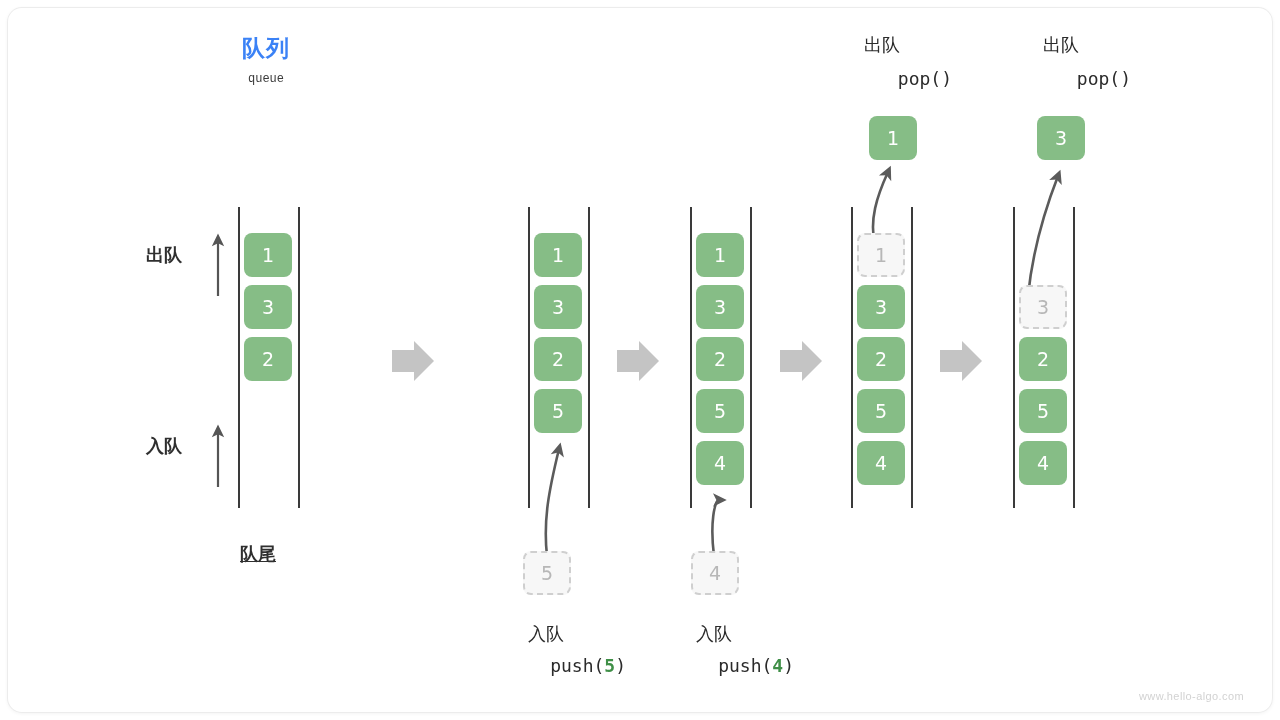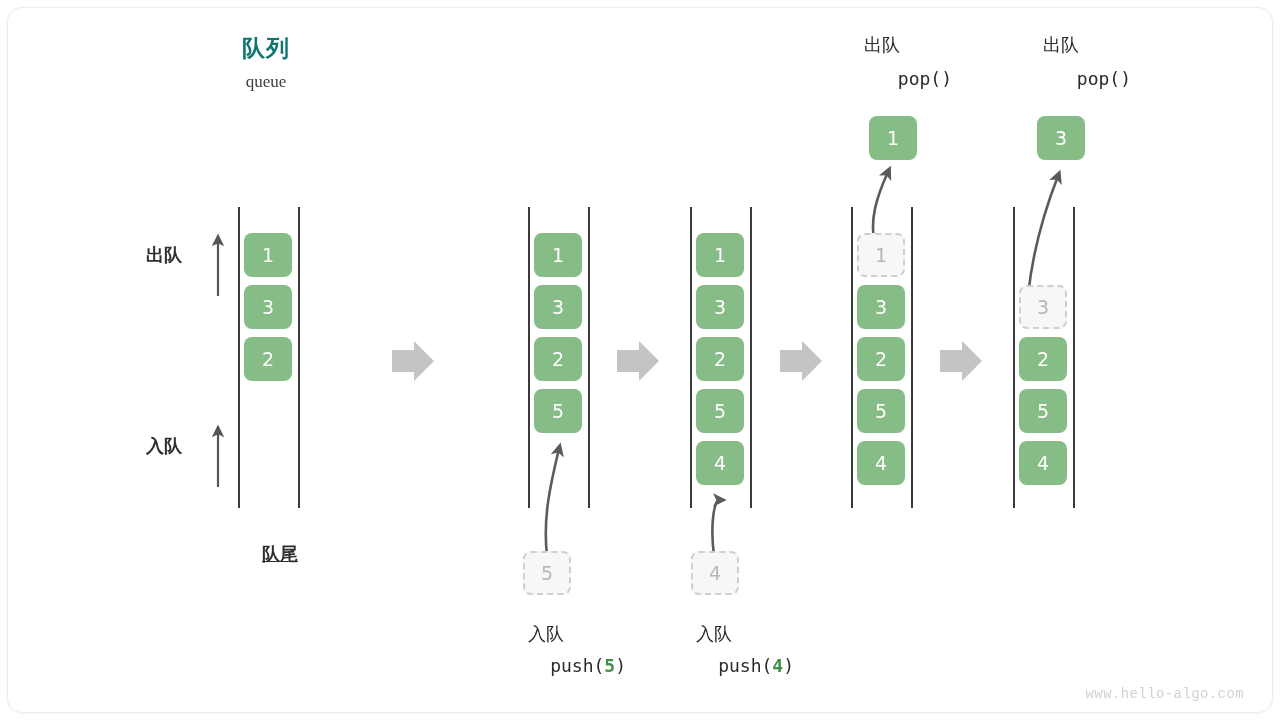--- a/index.html
+++ b/index.html
@@ -30,28 +30,28 @@
     box-shadow: 0 0 0 1px #ececec, 0 1px 4px rgba(0,0,0,0.07);
   }
 
   
   .abs { position: absolute; }
 
   
   .title-cn {
     font-size: 23px;
     font-weight: bold;
-    color: #0f766e;
+    color: #3b82f6;
     letter-spacing: 1px;
     text-align: center;
     white-space: nowrap;
   }
   .title-en {
-    font-family: Liberation Serif, serif;
-    font-size: 17px;
+    font-family: Liberation Mono, monospace;
+    font-size: 12px;
     color: #3b3b3b;
     text-align: center;
     white-space: nowrap;
   }
   .op-label-cn {
     font-size: 18px;
     color: #2b2b2b;
     text-align: center;
     white-space: nowrap;
     font-weight: normal;
@@ -108,39 +108,39 @@
   }
   .cell.popped {
     
   }
 
   
   .watermark {
     position: absolute;
     right: 36px;
     bottom: 18px;
-    font-family: Liberation Mono, monospace;
-    font-size: 14px;
+    font-family: Liberation Sans, sans-serif;
+    font-size: 11px;
     color: #d2d2d2;
     letter-spacing: 0.4px;
     white-space: nowrap;
   }
 
   svg { position: absolute; left: 0; top: 0; overflow: visible; }
 </style>
 </head>
 <body>
 
 <div id="canvas">
   <div class="card"></div>
 
   <div class="abs title-cn" style="left:186px; top:33px; width:160px;">队列</div>
   <div class="abs title-en" style="left:186px; top:72px; width:160px;">queue</div>
 
-  <div class="abs edge-label" style="left:200px; top:542px; width:160px;text-decoration:underline;">队尾</div>
+  <div class="abs edge-label" style="left:178px; top:542px; width:160px;text-decoration:underline;">队尾</div>
 
   <div class="abs side-label" style="left:146px; top:243px;">出队</div>
   <div class="abs side-label" style="left:146px; top:434px;">入队</div>
 
   <svg width="1280" height="720">
     <defs>
       <marker id="thinArrow" markerWidth="7" markerHeight="7" refX="3.2" refY="3.4" orient="auto" markerUnits="strokeWidth">
         <path d="M0.4,0.6 L6.2,3.4 L0.4,6.2 L1.7,3.4 Z" fill="#555555"></path>
       </marker>
       <marker id="curveArrow" markerWidth="6" markerHeight="6" refX="3.0" refY="3.0" orient="auto" markerUnits="strokeWidth">

